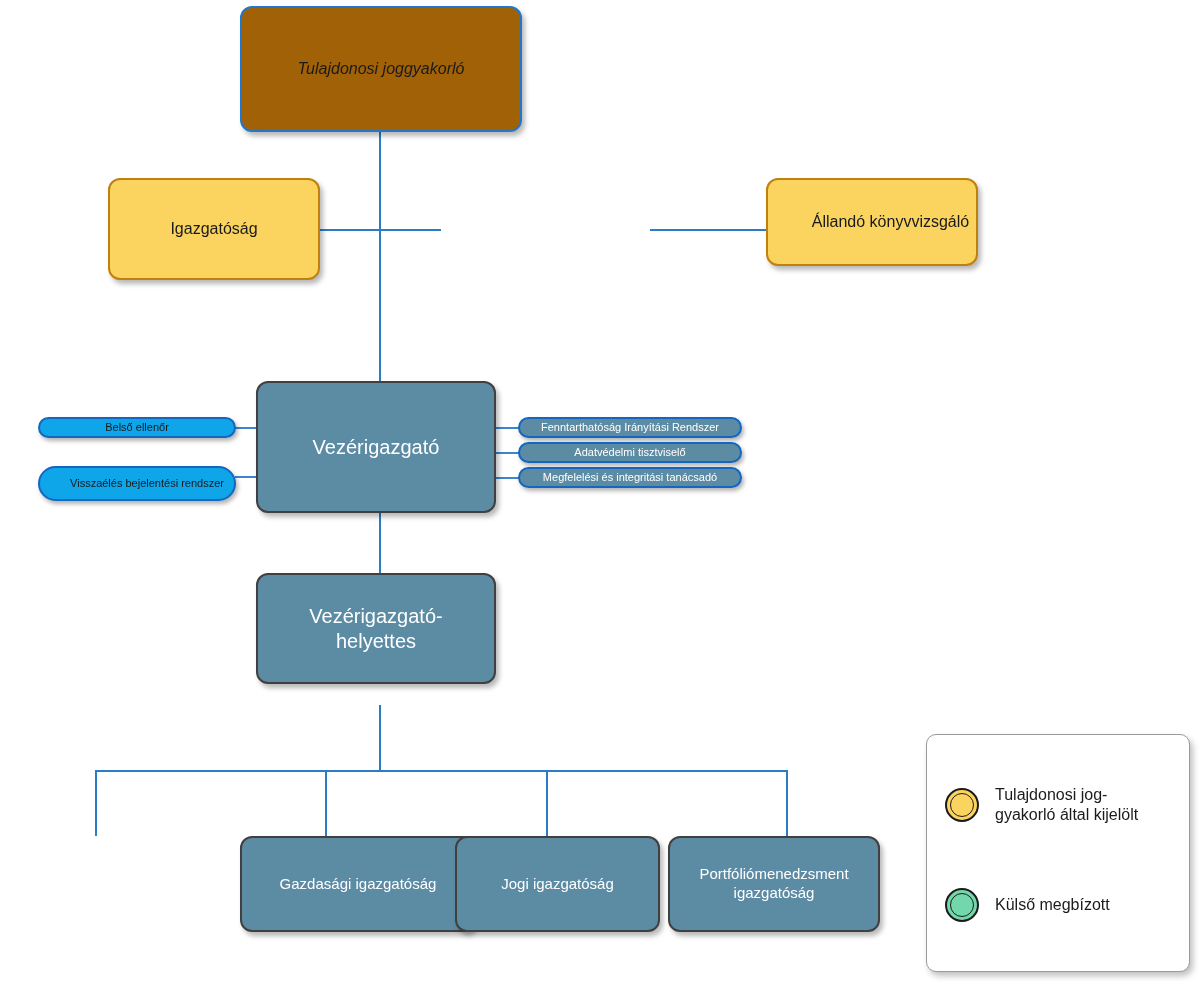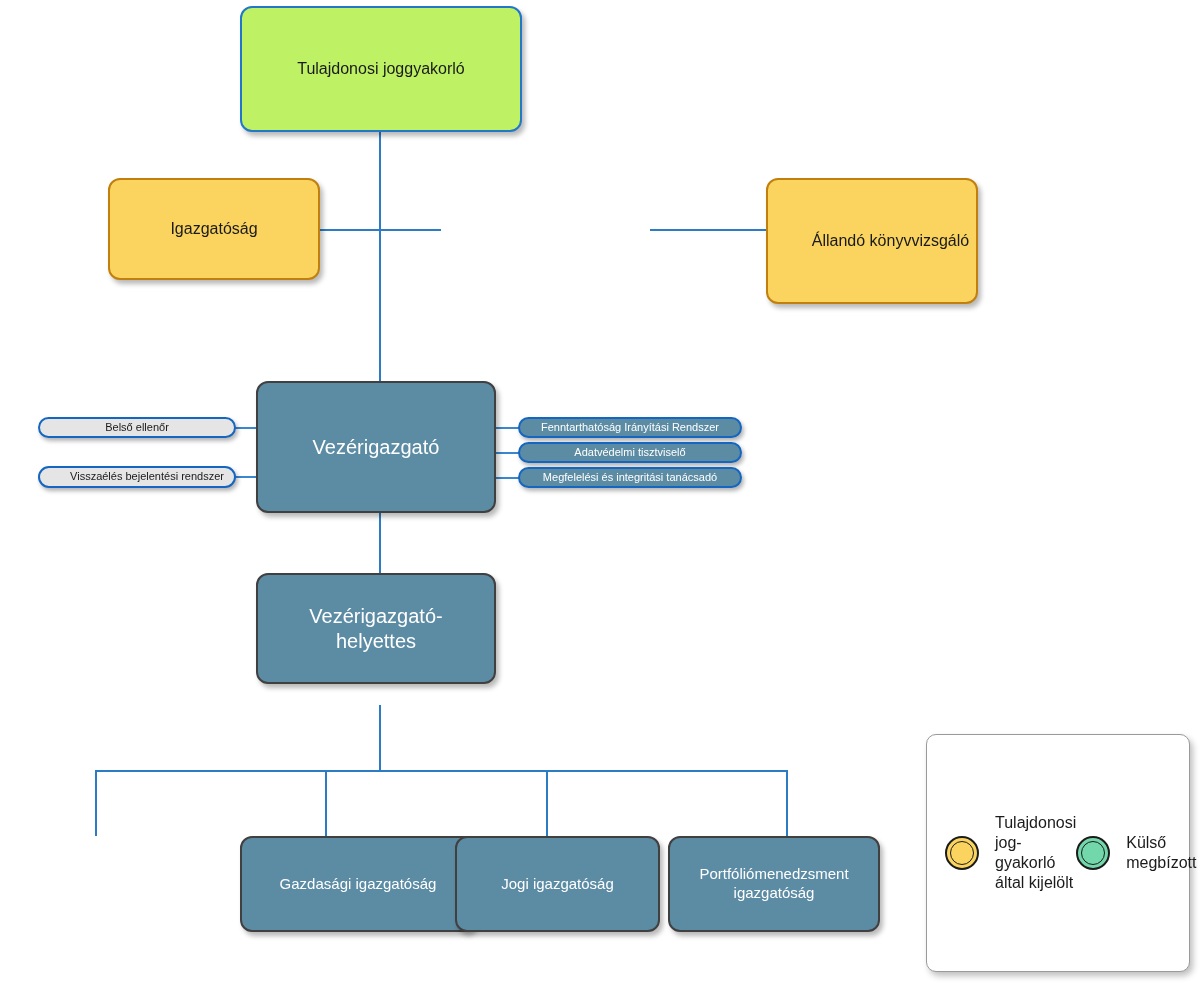--- a/index.html
+++ b/index.html
@@ -37,24 +37,25 @@
     justify-content: center;
     text-align: center;
     border-radius: 12px;
     line-height: 1.25;
     white-space: pre-line;
     box-shadow: 3px 4px 5px rgba(0,0,0,0.28);
   }
 
   
   .node.owner {
-    background: #bef264;
+    background: #a16207;
     border: 2px solid #2277c8;
     color: #1a1a1a;
     font-size: 16px;
+    font-style: italic;
   }
 
   
   .node.appointed {
     background: #fbd45f;
     border: 2px solid #c1800d;
     color: #1a1a1a;
     font-size: 16px;
   }
 
@@ -67,40 +68,41 @@
   }
   .node.employee.small { font-size: 15px; }
 
   
   .node.pill {
     border-radius: 999px;
     font-size: 11px;
     box-shadow: 2px 3px 4px rgba(0,0,0,0.30);
   }
   .node.pill.external {
-    background: #e5e5e5;
+    background: #0ea5e9;
     border: 2px solid #1566c0;
     color: #1a1a1a;
   }
   .node.pill.employee {
     background: #5c8ba4;
     border: 2px solid #1566c0;
     color: #ffffff;
   }
 
   
   #legend {
     position: absolute;
     box-sizing: border-box;
     background: #ffffff;
     border: 1px solid #9a9a9a;
     border-radius: 10px;
     box-shadow: 3px 4px 6px rgba(0,0,0,0.25);
     padding: 18px 14px 18px 18px;
     display: flex;
+    flex-direction: column;
     justify-content: space-around;
   }
   .legend-row {
     display: flex;
     align-items: center;
     gap: 16px;
   }
   .legend-marker {
     flex: 0 0 auto;
     width: 34px;
@@ -153,30 +155,30 @@
   <div class="line v" style="left:95px; top:770px; height:66px;"></div>
   <div class="line v" style="left:325px; top:770px; height:66px;"></div>
   <div class="line v" style="left:546px; top:770px; height:66px;"></div>
   <div class="line v" style="left:786px; top:770px; height:66px;"></div>
 
   <div class="node owner" style="left:240px; top:6px; width:282px; height:126px;">Tulajdonosi joggyakorló</div>
 
   <div class="node appointed" style="left:108px; top:178px; width:212px; height:102px;">Igazgatóság</div>
 
 
-  <div class="node appointed" style="left:766px; top:178px; width:212px; height:126px;padding-left:37px;">Állandó könyvvizsgáló</div>
+  <div class="node appointed" style="left:766px; top:178px; width:212px; height:88px;padding-left:37px;">Állandó könyvvizsgáló</div>
 
   <div class="node employee" style="left:256px; top:381px; width:240px; height:132px; font-size:20px;">Vezérigazgató</div>
 
   <div class="node employee" style="left:256px; top:573px; width:240px; height:111px; font-size:20px;">Vezérigazgató-
 helyettes</div>
 
   <div class="node pill external" style="left:38px; top:417px; width:198px; height:21px;">Belső ellenőr</div>
 
-  <div class="node pill external" style="left:38px; top:466px; width:198px; height:22px;padding-left:20px;">Visszaélés bejelentési rendszer</div>
+  <div class="node pill external" style="left:38px; top:466px; width:198px; height:35px;padding-left:20px;">Visszaélés bejelentési rendszer</div>
 
   <div class="node pill employee" style="left:518px; top:417px; width:224px; height:21px;">Fenntarthatóság Irányítási Rendszer</div>
 
   <div class="node pill employee" style="left:518px; top:442px; width:224px; height:21px;">Adatvédelmi tisztviselő</div>
 
   <div class="node pill employee" style="left:518px; top:467px; width:224px; height:21px;text-align:center;">Megfelelési és integritási tanácsadó</div>
 
 
   <div class="node employee small" style="left:240px; top:836px; width:236px; height:96px;">Gazdasági igazgatóság</div>
 

